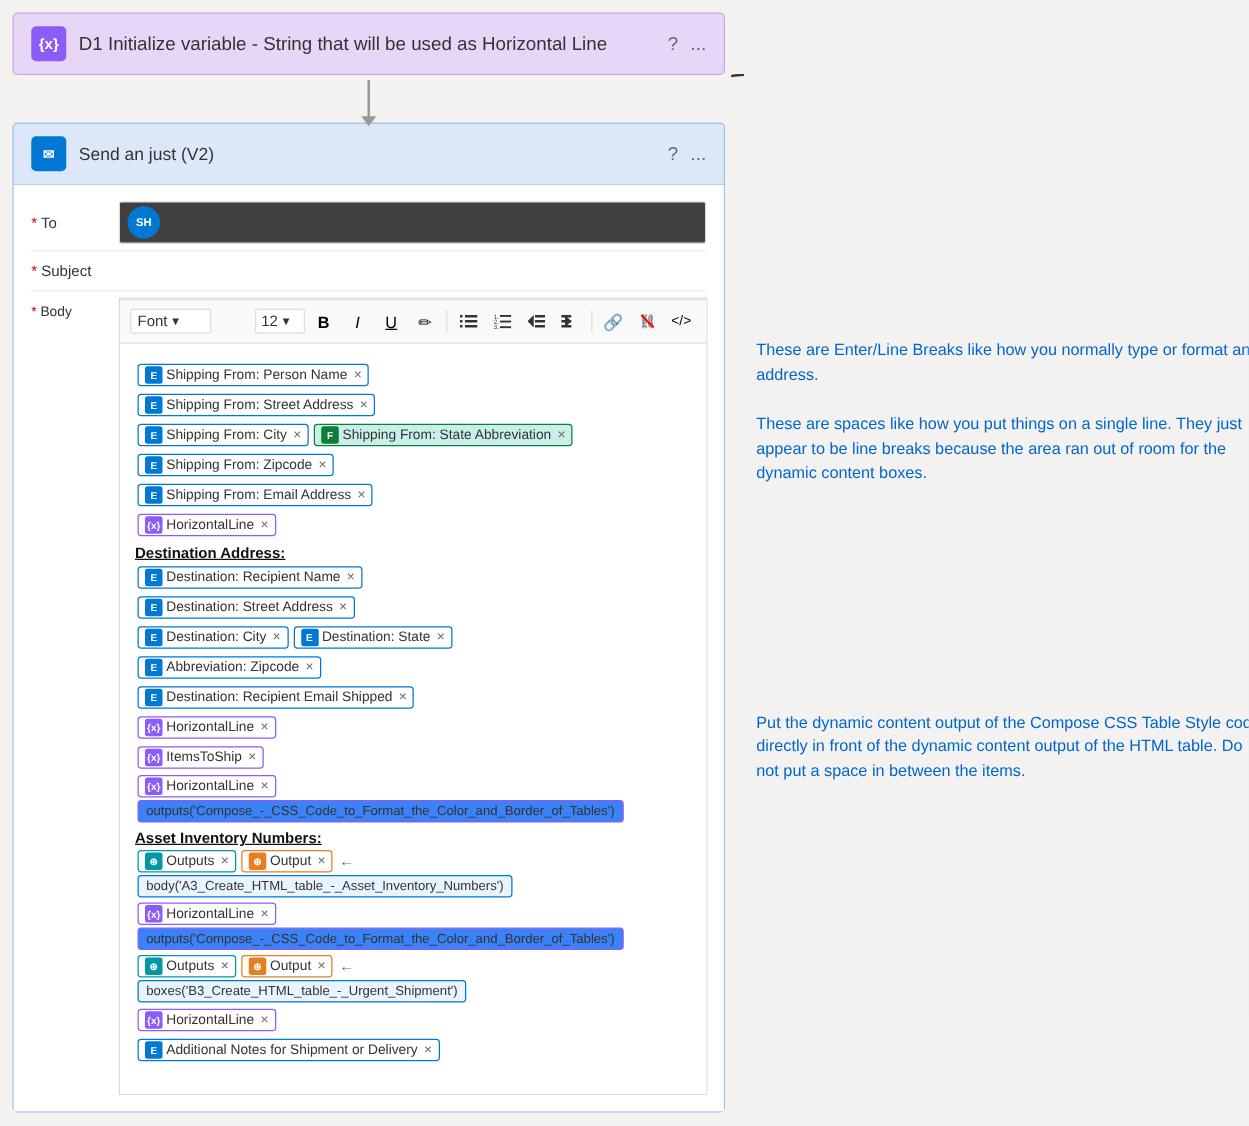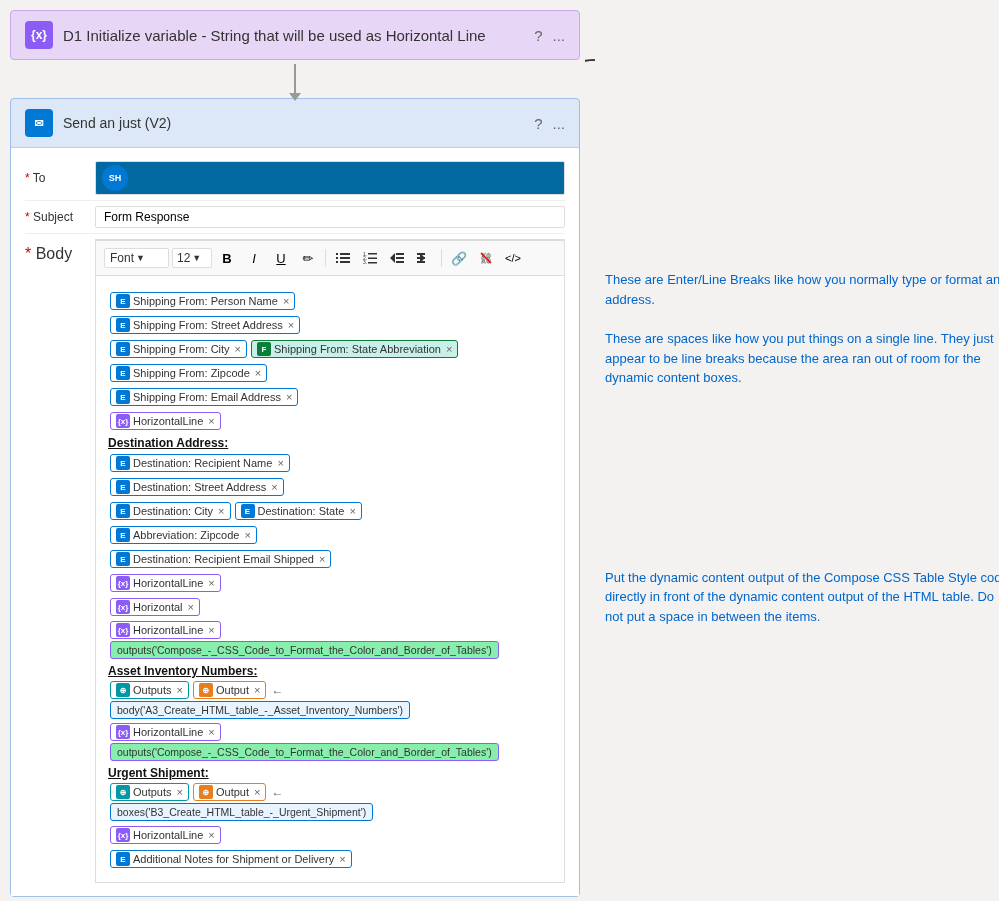--- a/index.html
+++ b/index.html
@@ -144,21 +144,21 @@
     .font-select {
       display: flex; align-items: center; gap: 2px;
       background: white; border: 1px solid #ddd;
       padding: 2px 5px; border-radius: 2px;
       font-size: 12px; min-width: 65px;
     }
     .font-size-select {
       background: white; border: 1px solid #ddd;
       padding: 2px 4px; border-radius: 2px;
       font-size: 12px; width: 40px;
-      display: flex; align-items: center; gap: 2px;
+      display: flex; align-items: center; gap: 2px; margin-left: 32px;
     }
     .toolbar-btn {
       width: 24px; height: 24px;
       background: none; border: none;
       cursor: pointer; font-size: 13px;
       display: flex; align-items: center; justify-content: center;
       border-radius: 2px;
     }
     .toolbar-divider {
       width: 1px; height: 18px; background: #ddd; margin: 0 2px;
@@ -224,21 +224,21 @@
 
     .content-line {
       display: flex; flex-wrap: wrap; align-items: center;
       margin: 2px 0;
       min-height: 22px;
     }
 
     
     .output-tag {
       display: inline-flex; align-items: center; gap: 3px;
-      background: #86efac;
+      background: #3b82f6;
       border: 1.5px solid #8b5cf6;
       border-radius: 3px;
       padding: 2px 6px;
       font-size: 10.5px;
       color: #333;
       margin: 1px 2px;
       white-space: nowrap;
     }
 
     
@@ -286,21 +286,21 @@
       line-height: 1.5;
       margin-top: 30px;
     }
 
     .body-field-wrapper {
       display: flex; align-items: flex-start;
       padding: 5px 0;
     }
     .body-field-label {
       width: 70px; color: #333;
-      font-size: 16px; flex-shrink: 0;
+      font-size: 11px; flex-shrink: 0;
       padding-top: 6px;
     }
     .body-field-label.required::before {
       content: '* ';
       color: #c00;
     }
     .body-content {
       flex: 1;
       border: 1px solid #ddd;
       background: white;
@@ -339,30 +339,29 @@
           <div class="action-icons">
             <button class="action-icon-btn">?</button>
             <button class="action-icon-btn">...</button>
           </div>
         </div>
 
         <div class="email-fields">
 
           <div class="field-row">
             <span class="field-label required">To</span>
-            <div style="flex:1; border:1px solid #ddd; border-radius:2px; padding:3px 6px; background:#0369a1; display:flex; ">
+            <div style="flex:1; border:1px solid #ddd; border-radius:2px; padding:3px 6px; background:#404040; display:flex; ">
               <div class="sh-badge">
                 <span style="font-size:9px;">SH</span>
               </div>
             </div>
           </div>
 
           <div class="field-row">
             <span class="field-label required">Subject</span>
-            <input class="field-value" type="text" value="Form Response" style="">
           </div>
 
           <div class="body-field-wrapper">
             <span class="body-field-label required">Body</span>
             <div class="body-content">
 
               <div class="toolbar">
                 <div class="font-select">
                   <span>Font</span>
                   <span style="font-size:9px;">▼</span>
@@ -542,21 +541,21 @@
                     <span class="tag-icon tag-icon-purple">{x}</span>
                     <span>HorizontalLine</span>
                     <span class="tag-x">×</span>
                   </span>
                 </div>
 
 
                 <div class="content-line">
                   <span class="dyn-tag dyn-tag-purple">
                     <span class="tag-icon tag-icon-purple">{x}</span>
-                    <span>Horizontal</span>
+                    <span>ItemsToShip</span>
                     <span class="tag-x">×</span>
                   </span>
                 </div>
 
                 <div class="content-line">
                   <span class="dyn-tag dyn-tag-purple">
                     <span class="tag-icon tag-icon-purple">{x}</span>
                     <span>HorizontalLine</span>
                     <span class="tag-x">×</span>
                   </span>
@@ -588,21 +587,20 @@
                   <span class="dyn-tag dyn-tag-purple">
                     <span class="tag-icon tag-icon-purple">{x}</span>
                     <span>HorizontalLine</span>
                     <span class="tag-x">×</span>
                   </span>
                   <span class="output-tag">
                     <span>outputs('Compose_-_CSS_Code_to_Format_the_Color_and_Border_of_Tables')</span>
                   </span>
                 </div>
 
-                <div class="section-label">Urgent Shipment:</div>
 
                 <div class="content-line">
                   <span class="dyn-tag dyn-tag-teal">
                     <span class="tag-icon tag-icon-teal">⊕</span>
                     <span>Outputs</span>
                     <span class="tag-x">×</span>
                   </span>
                   <span class="dyn-tag dyn-tag-orange">
                     <span class="tag-icon tag-icon-orange">⊕</span>
                     <span>Output</span>

